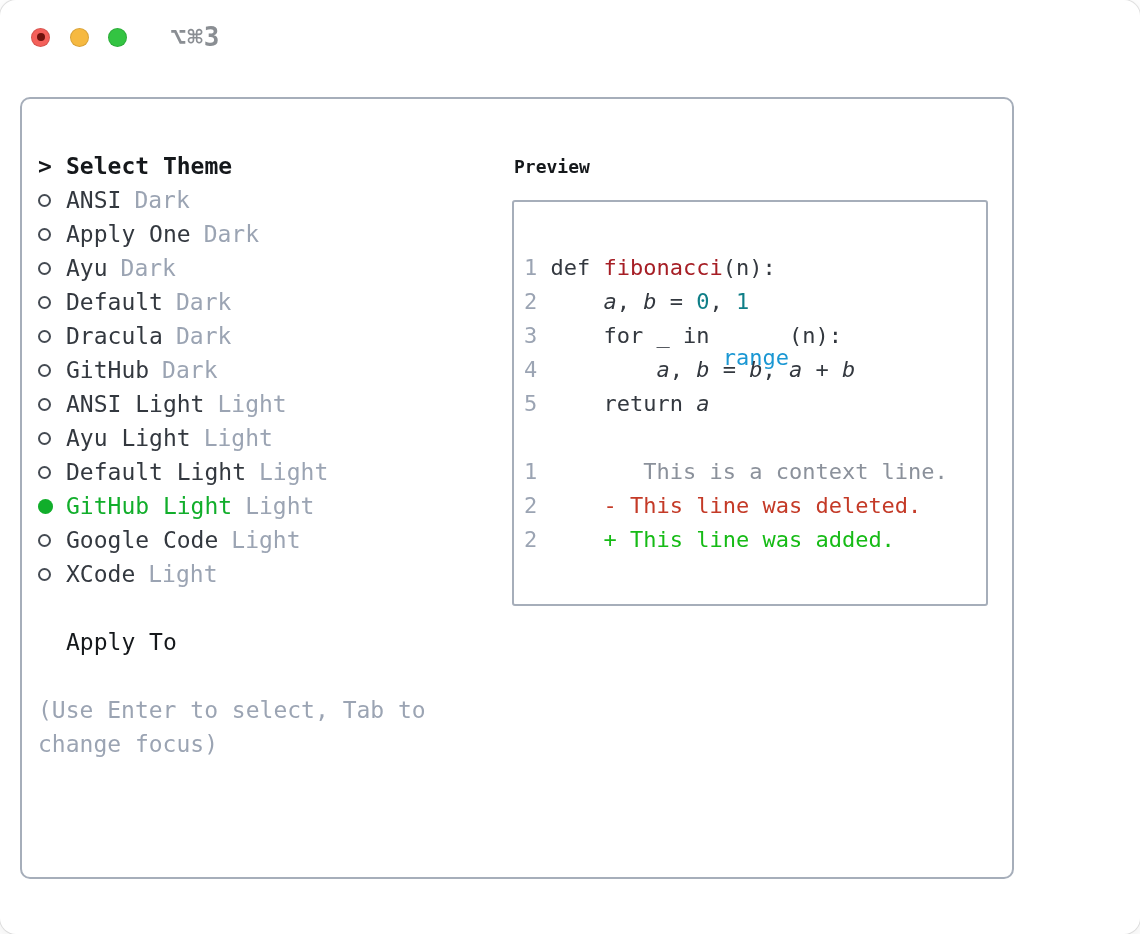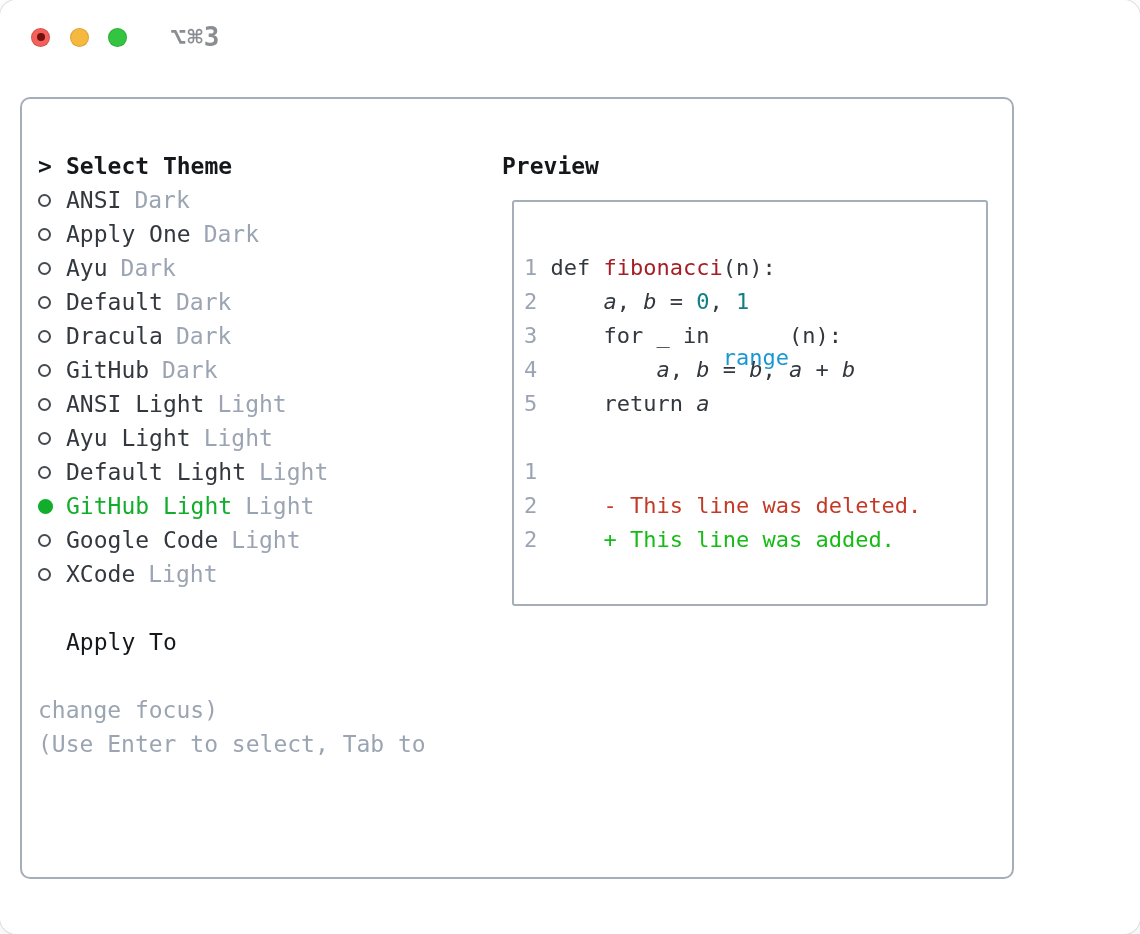--- a/index.html
+++ b/index.html
@@ -33,21 +33,21 @@
   .hdr{font-weight:bold;color:var(--heading-black);}
   .hdr2{color:var(--heading-black);}
   .radio{width:13px;height:13px;border-radius:50%;border:2px solid #454b53;background:transparent;}
   .radio.on{width:15px;height:15px;border:none;background:var(--accent-green);}
   .tname{color:var(--text-dark);}
   .tname.sel{color:var(--accent-green);}
   .tvariant{color:var(--muted-gray);margin-left:13px;}
   .hint{color:var(--muted-gray);}
   
   .preview-title-row{position:absolute;left:480px;top:50px;height:34px;display:flex;align-items:center;}
-  .preview-title-row span{font-size:23px;font-weight:bold;color:var(--heading-black);}
+  .preview-title-row span{font-size:18px;font-weight:bold;color:var(--heading-black);margin-left:12px;}
   .preview-box{position:absolute;left:490px;top:101px;width:476px;height:406px;
     border:2px solid var(--border-gray);border-radius:3px;background:#fff;
     padding:48px 0 0 10px;overflow:hidden;}
   .pline{height:34px;display:flex;align-items:center;white-space:pre;font-size:22px;}
   .lineno{color:var(--muted-gray);}
   .seg-plain{color:var(--text-dark);}
   .seg-var{color:var(--text-dark);font-style:italic;}
   .seg-func{color:var(--function-red);}
   .seg-num{color:var(--number-teal);}
   .seg-builtin{color:var(--builtin-blue);margin-top:44px;}
@@ -87,32 +87,32 @@
           <div class="row"><span class="marker"><span class="radio on"></span></span><span class="tname sel">GitHub Light</span><span class="tvariant">Light</span></div>
           <div class="row"><span class="marker"><span class="radio"></span></span><span class="tname">Google Code</span><span class="tvariant">Light</span></div>
           <div class="row"><span class="marker"><span class="radio"></span></span><span class="tname">XCode</span><span class="tvariant">Light</span></div>
         </div>
       <div class="row"></div>
       <div class="row">
         <span class="marker"></span>
         <span class="hdr2">Apply To</span>
       </div>
       <div class="row"></div>
+      <div class="row hint">(Use Enter to select, Tab to</div>
       <div class="row hint">change focus)</div>
-      <div class="row hint">(Use Enter to select, Tab to</div>
     </div>
 
     <div class="preview-title-row">
       <span>Preview</span>
     </div>
     <div class="preview-box" id="preview-lines">
         <div class="pline"><span class="lineno">1</span><span class="seg-plain"> def </span><span class="seg-func">fibonacci</span><span class="seg-plain">(n):</span></div>
         <div class="pline"><span class="lineno">2</span><span class="seg-plain">     </span><span class="seg-var">a</span><span class="seg-plain">, </span><span class="seg-var">b</span><span class="seg-plain"> = </span><span class="seg-num">0</span><span class="seg-plain">, </span><span class="seg-num">1</span></div>
         <div class="pline"><span class="lineno">3</span><span class="seg-plain">     for _ in </span><span class="seg-builtin">range</span><span class="seg-plain">(n):</span></div>
         <div class="pline"><span class="lineno">4</span><span class="seg-plain">         </span><span class="seg-var">a</span><span class="seg-plain">, </span><span class="seg-var">b</span><span class="seg-plain"> = </span><span class="seg-var">b</span><span class="seg-plain">, </span><span class="seg-var">a</span><span class="seg-plain"> + </span><span class="seg-var">b</span></div>
         <div class="pline"><span class="lineno">5</span><span class="seg-plain">     return </span><span class="seg-var">a</span></div>
         <div class="pline"></div>
-        <div class="pline"><span class="lineno">1</span></div>
+        <div class="pline"><span class="lineno">1</span><span class="seg-context">        This is a context line.</span></div>
         <div class="pline"><span class="lineno">2</span><span class="seg-del">     - This line was deleted.</span></div>
         <div class="pline"><span class="lineno">2</span><span class="seg-add">     + This line was added.</span></div>
       </div>
   </div>
 </div>
 
 </body></html>

